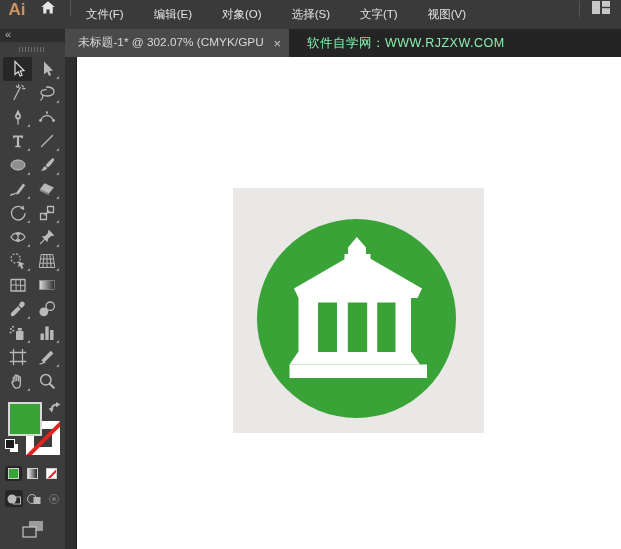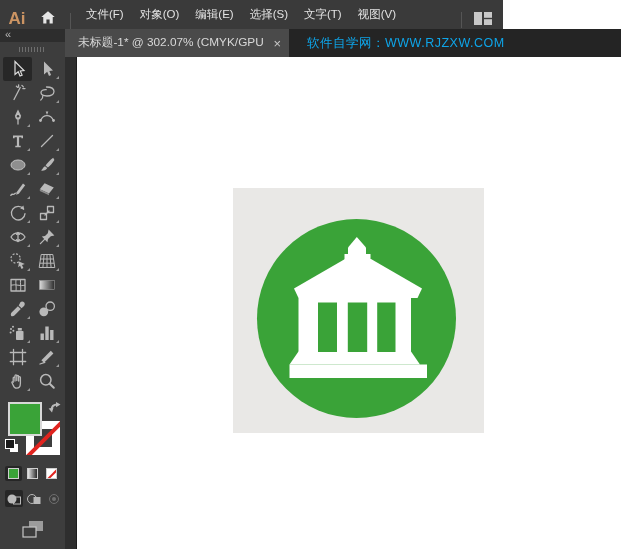--- a/index.html
+++ b/index.html
@@ -1,36 +1,36 @@
 <!DOCTYPE html>
 <html><head>
 <meta charset="utf-8">
 <style>
   html,body{margin:0;padding:0;background:#1e1e1e;}
   #app{position:relative;width:621px;height:549px;overflow:hidden;
        font-family:"Liberation Sans","DejaVu Sans",sans-serif;
        background:#ffffff;user-select:none;}
   
-  .menubar{position:absolute;left:0;top:0;width:503px;height:29px;background:#3a3a3a;
-           display:flex;align-items:flex-end;}
+  .menubar{position:absolute;left:0;top:0;width:621px;height:29px;background:#3a3a3a;
+           display:flex;align-items:flex-start;}
   .ai-logo{width:34px;text-align:center;font-weight:bold;font-size:17px;color:#cb9463;}
   .home-btn{width:28px;display:flex;justify-content:center;align-items:center;}
   .vsep{width:1px;height:16px;background:#555;margin:0 8px;}
-  .menu-items{display:flex;align-items:center;gap:2px;}
+  .menu-items{display:flex;align-items:center;gap:16px;}
   .mi{color:#e2e2e2;font-size:11.5px;padding:0 7px;line-height:29px;cursor:default;white-space:nowrap;}
   .menubar-right{margin-left:auto;display:flex;align-items:center;padding-right:7px;}
   
   .collapse-strip{position:absolute;left:0;top:29px;width:65px;height:13px;background:#2d2d2d;
                   color:#b5b5b5;font-size:11px;line-height:11px;padding-left:5px;box-sizing:border-box;}
   .tabbar{position:absolute;left:65px;top:29px;width:556px;height:28px;background:#242424;}
   .doc-tab{position:absolute;left:0;top:0;width:224px;height:28px;background:#4a4a4a;
            display:flex;align-items:center;padding:0 8px 0 13px;box-sizing:border-box;}
   .doc-tab .title{color:#d8d8d8;font-size:11.8px;white-space:nowrap;overflow:hidden;}
   .doc-tab .close{margin-left:auto;color:#c8c8c8;font-size:13px;line-height:13px;padding-left:8px;cursor:default;}
-  .promo{position:absolute;left:242px;top:0;height:14px;line-height:28px;color:#0ea5e9;
+  .promo{position:absolute;left:242px;top:0;height:14px;line-height:28px;color:#86efac;
          font-size:12.5px;letter-spacing:.5px;white-space:nowrap;}
   
   .gutter{position:absolute;left:65px;top:57px;width:12px;height:492px;background:#2e2e2e;border-right:1px solid #1c1c1c;box-sizing:border-box;}
   .toolbar{position:absolute;left:0;top:42px;width:65px;height:507px;background:#3d3d3d;}
   .grip{position:absolute;left:19px;top:5px;width:27px;height:5px;
         background:repeating-linear-gradient(90deg,#6e6e6e 0 1px,transparent 1px 3px);}
   .tools{position:absolute;left:3px;top:15px;width:60px;display:grid;
          grid-template-columns:29px 29px;grid-auto-rows:24px;}
   .tool{position:relative;display:flex;align-items:center;justify-content:center;cursor:default;border-radius:2px;}
   .tool svg{display:block;}
@@ -73,22 +73,22 @@
     <div class="home-btn">
       <span>
         <svg width="16" height="15" viewBox="0 0 20 19">
             <path d="M10 1.5 L18.5 9 H16 V17 H12 V12 H8 V17 H4 V9 H1.5 Z" fill="#e6e6e6"></path>
           </svg>
       </span>
     </div>
     <div class="vsep"></div>
     <div class="menu-items">
         <span class="mi">文件(F)</span>
+        <span class="mi">编辑(E)</span>
         <span class="mi">对象(O)</span>
-        <span class="mi">编辑(E)</span>
         <span class="mi">选择(S)</span>
         <span class="mi">文字(T)</span>
         <span class="mi">视图(V)</span>
       </div>
     <div class="menubar-right">
       <div class="vsep"></div>
       <span style="padding:0 4px;">
         <svg width="18" height="13" viewBox="0 0 18 13">
             <rect x="0" y="0" width="8" height="13" fill="#c8c8c8"></rect>
             <rect x="10" y="0" width="8" height="5.8" fill="#c8c8c8"></rect>

